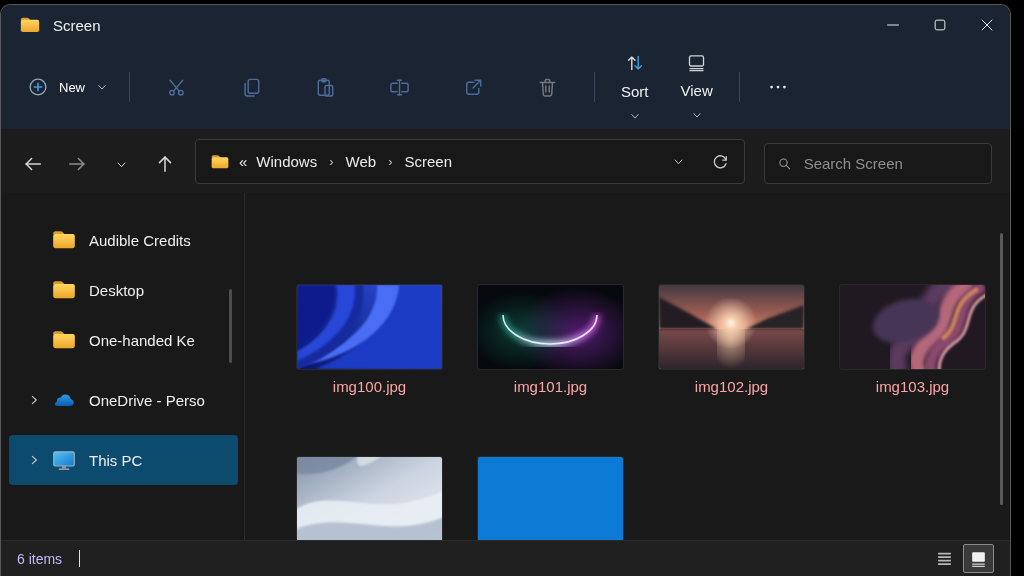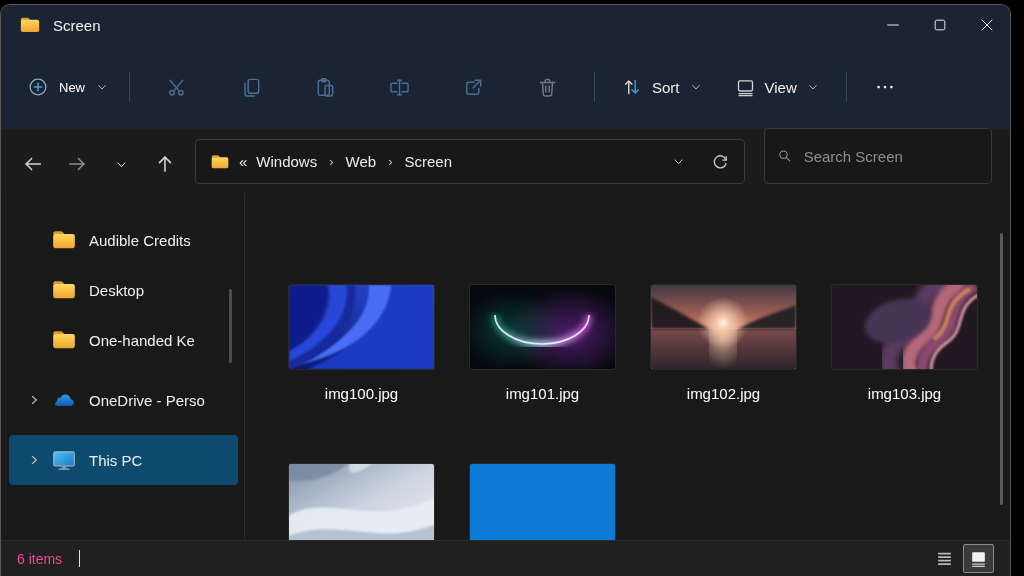--- a/index.html
+++ b/index.html
@@ -17,66 +17,66 @@
   .win-btn { width:47px; height:100%; display:flex; align-items:center; justify-content:center; color:#e8e8e8; }
 
   
   .toolbar { height:84px; background:#1b2433; display:flex; align-items:center;
              padding:0 14px 0 16px; flex:0 0 auto; }
   .tb-new { display:flex; align-items:center; gap:10px; color:#fff; font-size:13px;
             padding:8px 10px; border-radius:4px; }
   .tb-sep { width:1px; height:30px; background:#39465a; margin:0 10px; flex:0 0 auto; }
   .tb-icon-btn { width:74px; display:flex; justify-content:center; align-items:center; color:#4e6d96; }
   .tb-icon-btn.gray { color:#75797f; }
-  .tb-group { display:flex; align-items:center; gap:9px; color:#f0f0f0; font-size:15px; padding:0 16px; }
+  .tb-group { display:flex; align-items:center; gap:9px; color:#f0f0f0; font-size:15px; padding:0 16px;flex-direction:column; }
   .tb-more { width:56px; display:flex; justify-content:center; color:#e8e8e8; }
   .chev { color:#b8c2ce; }
 
   
   .navrow { height:64px; background:#1c1c1c; display:flex; align-items:flex-end;
             padding:0 18px 9px 10px; flex:0 0 auto; }
   .nav-btn { width:44px; height:40px; display:flex; align-items:center; justify-content:center; color:#d4d4d4; }
   .nav-btn.dim { color:#8f8f8f; }
   .addressbar { flex:1; height:45px; margin-left:8px; background:#181818; border:1px solid #3a3a3a;
                 border-radius:4px; display:flex; align-items:center; padding:0 14px; gap:9px; }
   .crumb { color:#ececec; font-size:15px; white-space:nowrap; }
   .crumb-sep { color:#c0c0c0; font-size:13px; padding:0 3px; }
   .addr-right { margin-left:auto; display:flex; align-items:center; gap:24px; color:#c8c8c8; }
-  .searchbox { width:228px; height:56px; margin-left:19px; background:#181818; border:1px solid #3a3a3a;
+  .searchbox { width:228px; height:41px; margin-left:19px; background:#181818; border:1px solid #3a3a3a;
                border-radius:4px; display:flex; align-items:center; padding:0 12px; gap:11px; color:#9a9a9a; }
   .searchbox input { background:transparent; border:none; outline:none; color:#e0e0e0;
                      font-size:15px; width:100%; font-family:inherit; }
   .searchbox input::placeholder { color:#8f8f8f; }
 
   
-  .main { flex:1; display:flex; min-height:0; position:relative; background:#191919; }
+  .main { flex:1; display:flex; min-height:0; position:relative; background:#191919;gap:8px; }
   .sidebar { width:244px; flex:0 0 auto; border-right:1px solid #2c2c2c; padding-top:22px; position:relative; }
   .sb-item { height:50px; display:flex; align-items:center; padding-left:8px; margin:0 6px 0 8px;
              border-radius:4px; color:#f0f0f0; font-size:15px; white-space:nowrap; overflow:hidden; }
   .sb-item.selected { background:#0c4a6e; }
   .sb-item.gap { margin-top:10px; }
   .sb-chevron { width:34px; display:flex; justify-content:center; color:#c8c8c8; flex:0 0 auto; }
   .sb-chevron.hidden { visibility:hidden; }
   .sb-icon { width:26px; height:26px; margin-right:12px; flex:0 0 auto; }
   .sb-scrollbar { position:absolute; right:12px; top:96px; width:3px; height:74px;
                   background:#4d4d4d; border-radius:2px; }
 
   .content { flex:1; position:relative; overflow:hidden; padding:92px 0 0 26px;
              display:flex; flex-wrap:wrap; align-content:flex-start; row-gap:61px; }
   .tile { width:181px; display:flex; flex-direction:column; align-items:center; }
   .thumb { width:145px; height:84px; border-radius:2px; overflow:hidden;
            outline:1px solid rgba(255,255,255,.07); flex:0 0 auto; }
   .thumb svg { display:block; }
-  .tile-label { margin-top:16px; font-size:15px; color:#ffffff; height:18px; }
+  .tile-label { margin-top:9px; font-size:15px; color:#fca5a5; height:18px; }
   .main-scrollbar { position:absolute; right:7px; top:40px; width:3px; height:272px;
                     background:#5a5a5a; border-radius:2px; }
 
   
   .statusbar { height:36px; background:#202020; border-top:1px solid #2b2b2b; display:flex;
-               align-items:center; padding:0 16px 0 16px; flex:0 0 auto; color:#ec4899; font-size:14px; }
+               align-items:center; padding:0 16px 0 16px; flex:0 0 auto; color:#c4b5fd; font-size:14px; }
   .status-sep { width:1px; height:17px; background:#e0e0e0; margin-left:17px; }
   .status-views { margin-left:auto; display:flex; gap:5px; align-items:center; }
   .view-btn { width:28px; height:27px; display:flex; align-items:center; justify-content:center;
               border-radius:2px; color:#b9b9b9; }
   .view-btn.selected { border:1px solid #8a8a8a; background:#3a3a3a; width:31px; height:29px; }
 </style>
 </head>
 <body>
 
 <svg width="0" height="0" style="position:absolute">

